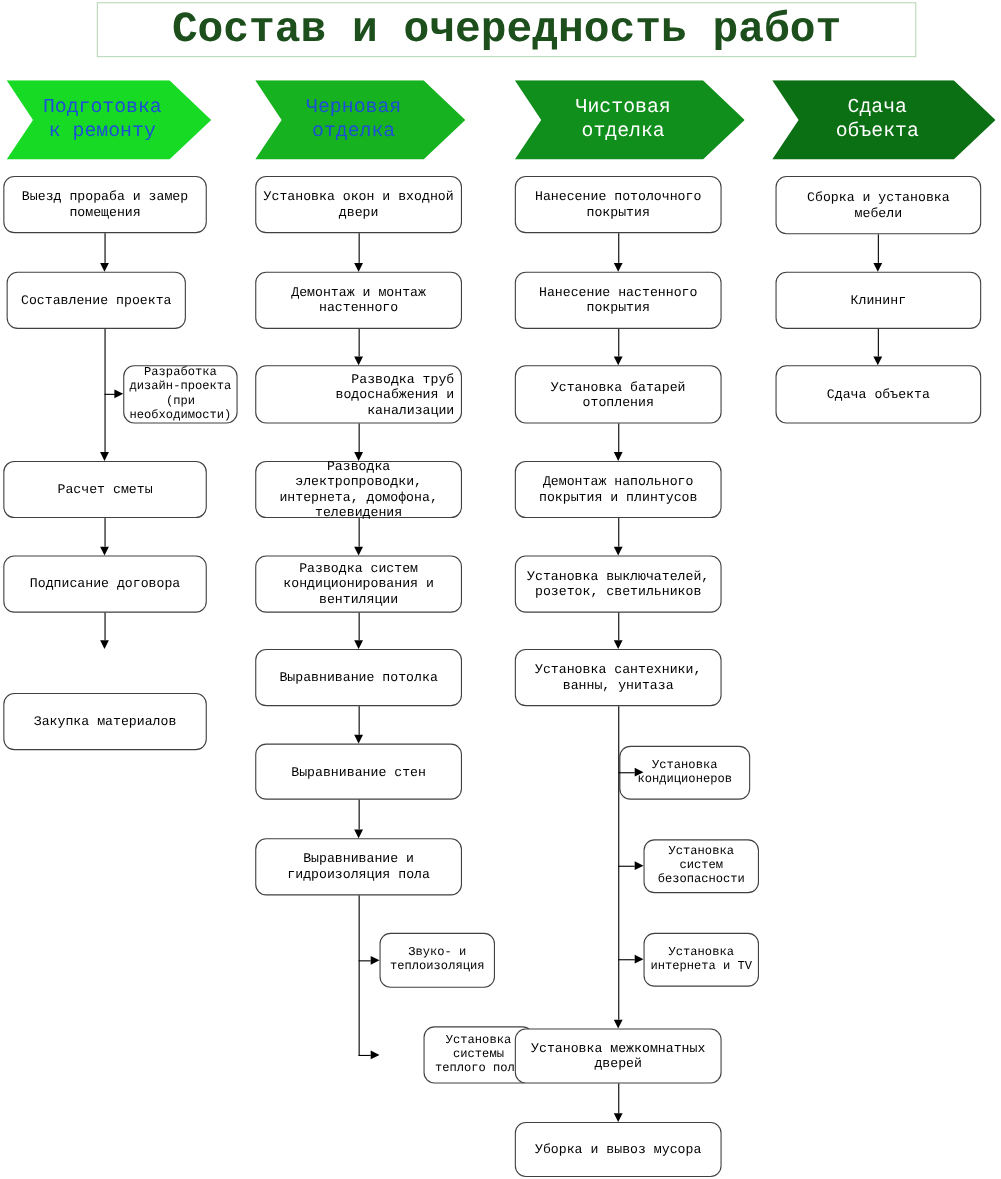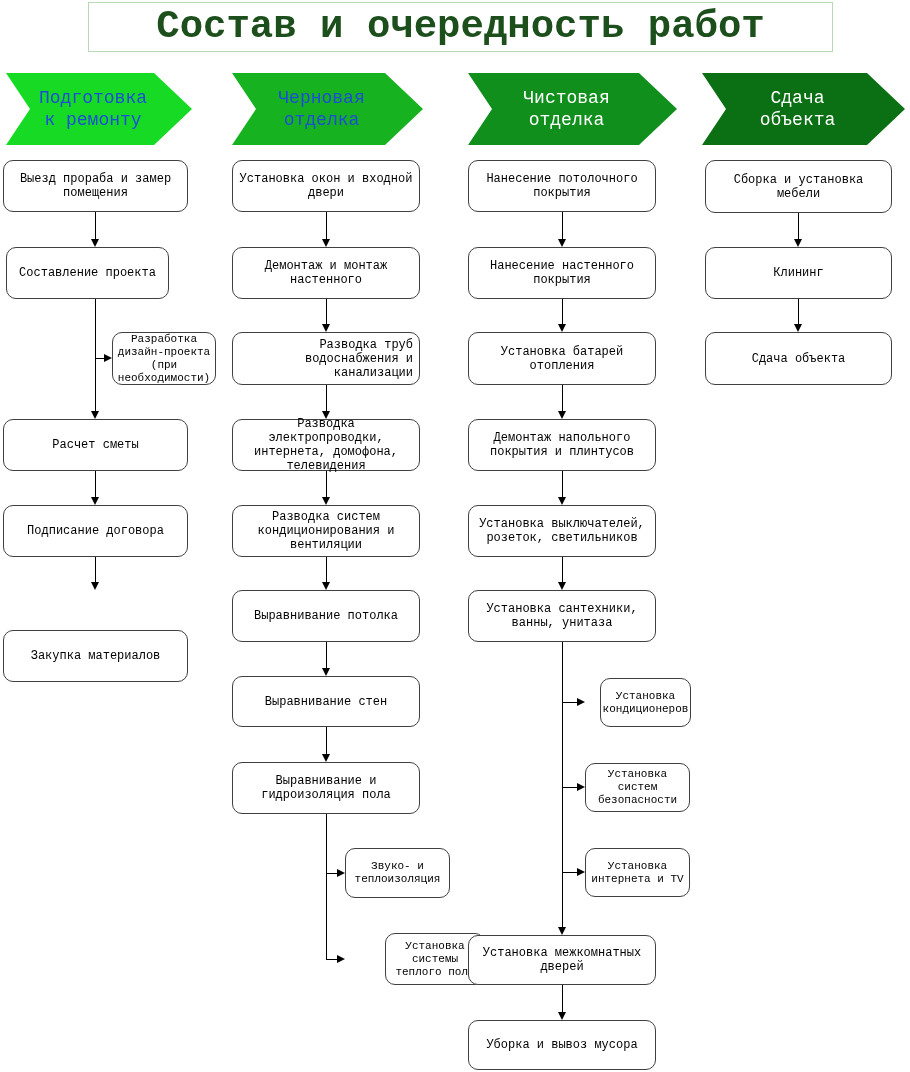--- a/index.html
+++ b/index.html
@@ -164,21 +164,21 @@
     </div>
   <div class="node" style="left:468px;top:419px;width:188px;height:52px;">
       <span>Демонтаж напольного покрытия и плинтусов</span>
     </div>
   <div class="node" style="left:468px;top:505px;width:188px;height:52px;">
       <span>Установка выключателей, розеток, светильников</span>
     </div>
   <div class="node" style="left:468px;top:590px;width:188px;height:52px;">
       <span>Установка сантехники, ванны, унитаза</span>
     </div>
-  <div class="node small" style="left:600px;top:678px;width:91px;height:49px;">
+  <div class="node small" style="left:563px;top:678px;width:119px;height:49px;">
       <span>Установка кондиционеров</span>
     </div>
   <div class="node small" style="left:585px;top:763px;width:105px;height:49px;">
       <span>Установка систем безопасности</span>
     </div>
   <div class="node small" style="left:585px;top:848px;width:105px;height:49px;">
       <span>Установка интернета и TV</span>
     </div>
   <div class="node" style="left:468px;top:935px;width:188px;height:50px;justify-content:center;">
       <span>Установка межкомнатных дверей</span>

